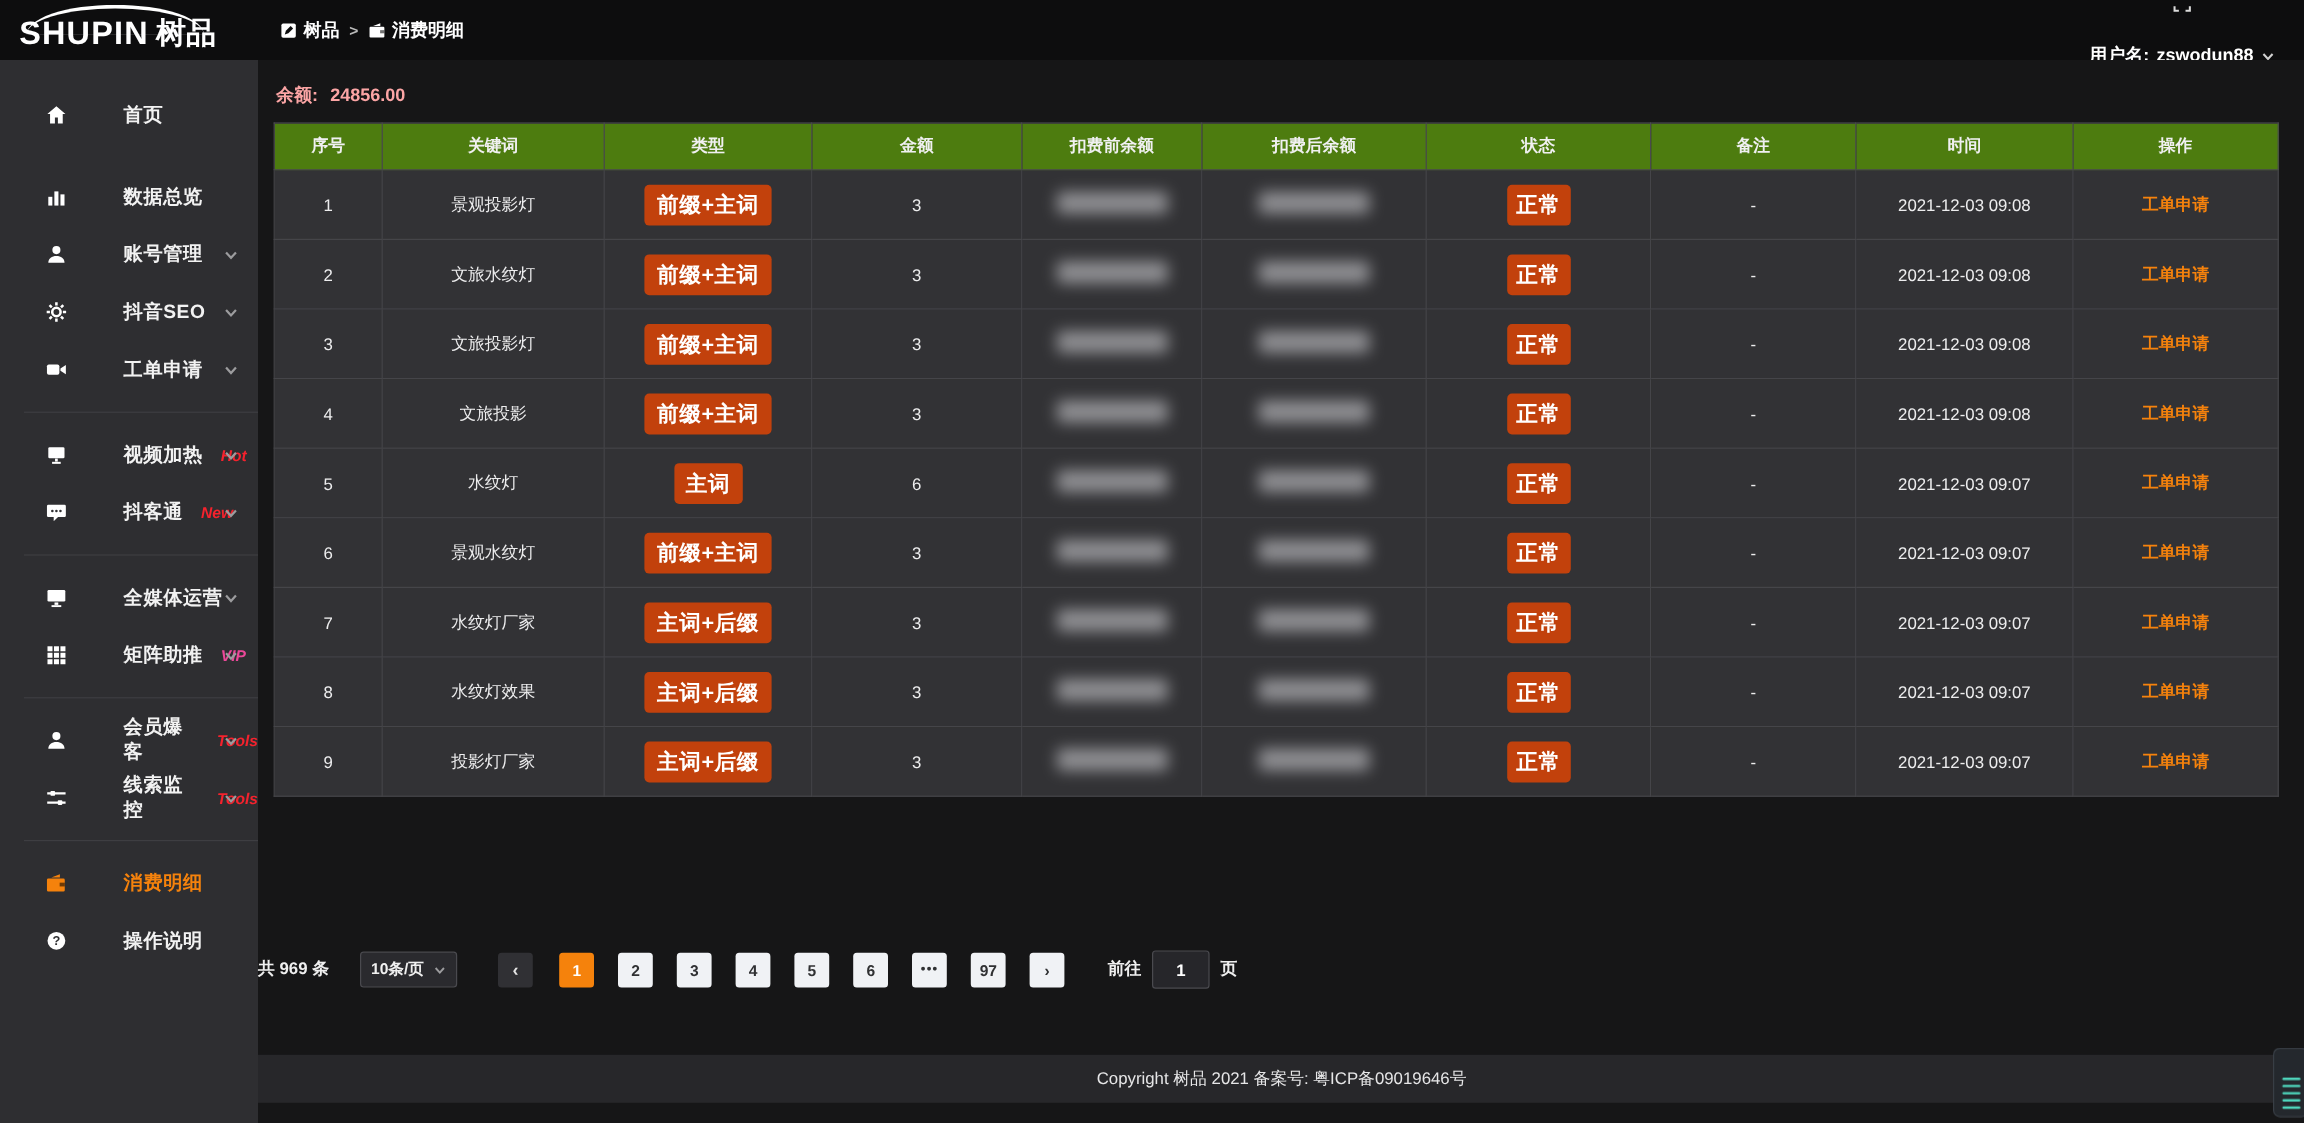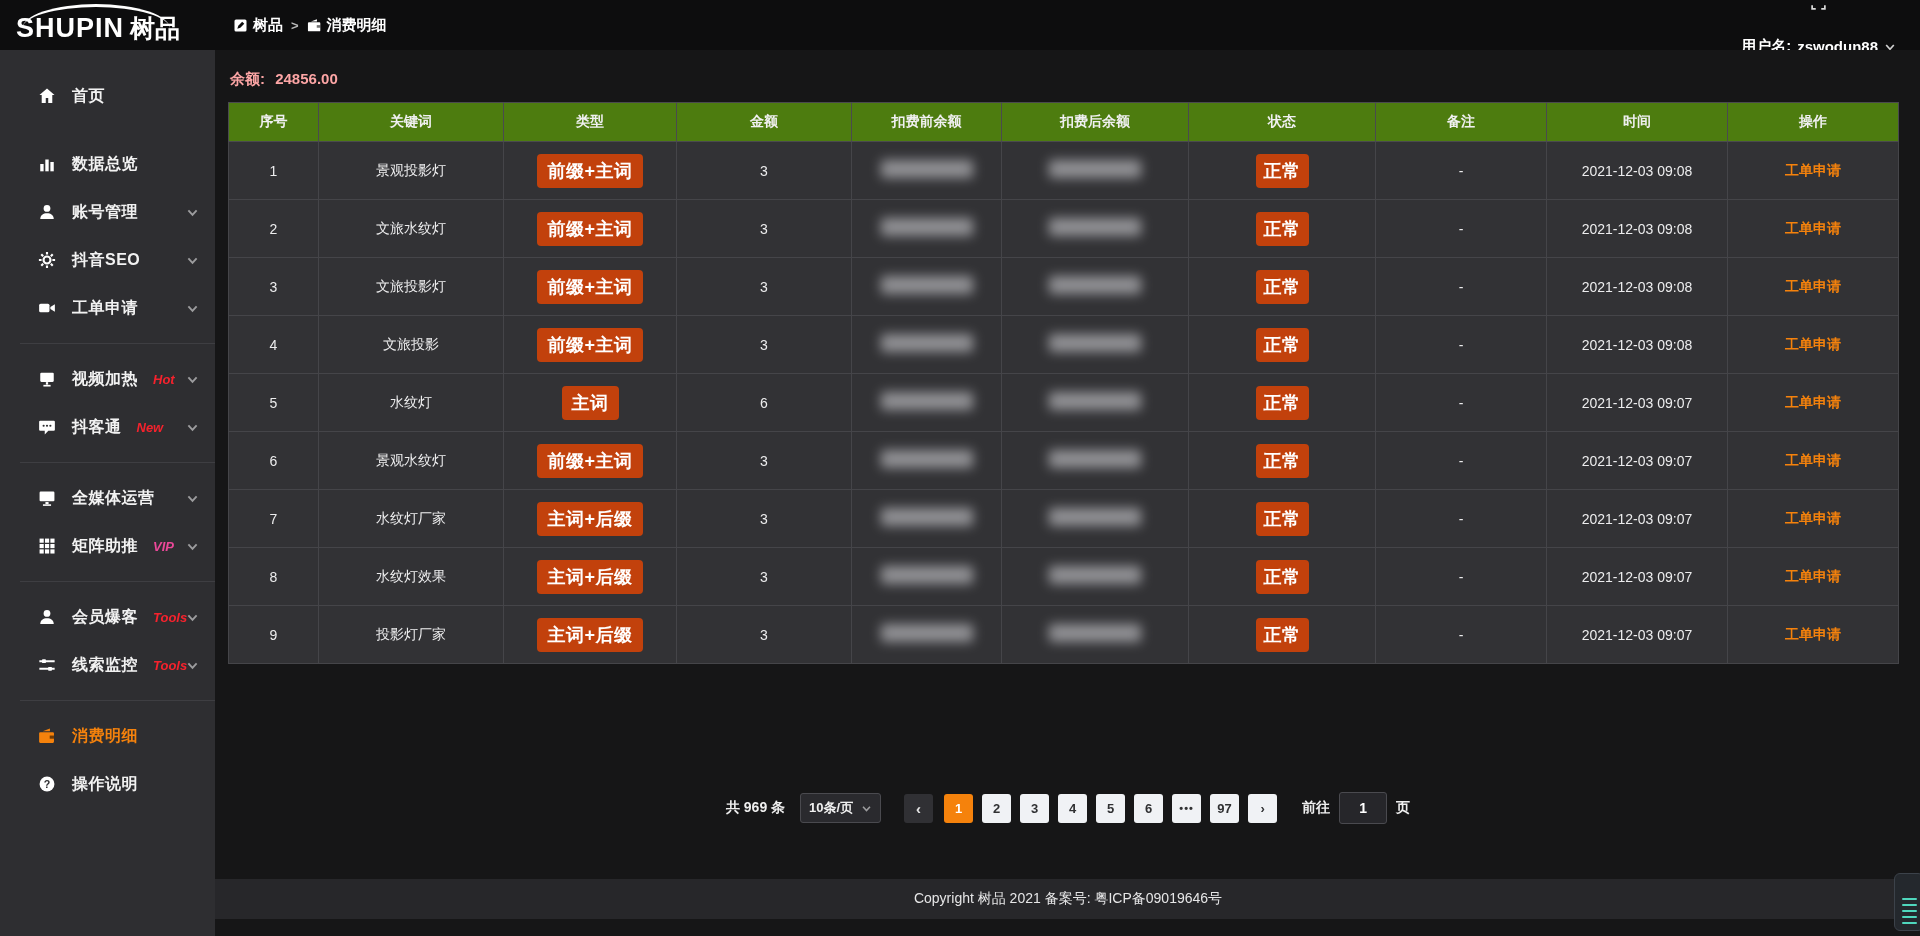--- a/index.html
+++ b/index.html
@@ -18,41 +18,41 @@
   .topbar-right{margin-left:auto;display:flex;align-items:center;gap:26px;padding-right:24px;color:#fff;flex-direction:column;}
   .fullscreen{width:17px;height:17px;color:#dcdcdc;cursor:pointer;}
   .userbox{display:flex;align-items:center;gap:6px;font-size:15px;font-weight:bold;cursor:pointer;}
   .userbox .chev{width:12px;height:12px;color:#cfcfcf;}
   
   .body-row{flex:1;display:flex;min-height:0;}
   .sidebar{width:215px;flex:0 0 215px;background:#2e2e31;padding-top:22px;box-sizing:border-box;}
   .side-item{height:48px;display:flex;align-items:center;padding-left:38px;position:relative;color:#f2f2f2;cursor:pointer;}
   .side-item.first{margin-bottom:20px;}
   .side-item .ic{width:18px;height:18px;margin-right:16px;flex:0 0 18px;color:#fff;}
-  .side-item .lbl{font-size:16px;font-weight:600;letter-spacing:.5px;}
+  .side-item .lbl{font-size:16px;font-weight:600;letter-spacing:.5px;margin-left:31px;}
   .side-item .badge{font-size:13px;font-weight:bold;font-style:italic;margin-left:15px;}
   .side-item .chev{position:absolute;right:16px;width:13px;height:13px;color:#9c9c9e;}
   .side-item.active{color:#f5820c;}
   .side-item.active .ic{color:#f5820c;}
   .side-divider{border-top:1px solid #3e3e42;margin:11px 0 11px 20px;}
   
   .main{flex:1;position:relative;padding:0 22px 0 13px;box-sizing:border-box;background:#161617;}
   .balance{margin:20px 0 13px 2px;font-size:15px;font-weight:bold;color:#fca5a5;}
   .balance .val{margin-left:6px;}
   table.data-table{width:1670px;border-collapse:collapse;table-layout:fixed;}
   .data-table th{background:#4d7c0f;border:1px solid #4a4a4e;height:36px;font-size:14px;font-weight:bold;color:#f0f0f1;}
   .data-table td{background:#323235;border:1px solid #454549;height:55px;text-align:center;font-size:14px;color:#ededee;}
   .tag{display:inline-block;background:#c2410c;color:#fff;font-size:18px;font-weight:bold;
        padding:5px 10px;border-radius:4px;letter-spacing:.5px;}
   .tag.small{padding:5px 8px;}
   .blurred{display:inline-block;width:92px;height:18px;background:#a9a9ad;border-radius:2px;
        filter:blur(6px);opacity:.8;}
   .action-link{color:#f5820c;font-weight:bold;font-size:14px;cursor:pointer;}
   
-  .pagination{position:absolute;top:742px;left:0;right:0;display:flex;align-items:center;justify-content:center;gap:9px;}
+  .pagination{position:absolute;top:742px;left:0;right:0;display:flex;align-items:center;justify-content:flex-start;gap:20px;}
   .pg-total{font-size:14px;font-weight:bold;color:#efefef;margin-right:6px;}
   .pg-select{display:flex;align-items:center;justify-content:space-between;width:81px;height:30px;background:#2a2a2e;
        border:1px solid #4a4a4f;border-radius:3px;padding:0 8px;box-sizing:border-box;font-size:13px;font-weight:bold;color:#f0f0f0;cursor:pointer;margin-right:14px;}
   .pg-select .chev{width:11px;height:11px;color:#9c9c9e;}
   .pg-btn{min-width:29px;height:29px;border-radius:3px;background:#f0f2f5;color:#303133;font-size:13px;font-weight:bold;
        display:flex;align-items:center;justify-content:center;cursor:pointer;box-sizing:border-box;padding:0 4px;}
   .pg-btn.prev{background:#303034;color:#e5e5e5;font-size:15px;margin-right:2px;}
   .pg-btn.active{background:#f5820c;color:#fff;}
   .pg-btn.dots{letter-spacing:1px;font-size:11px;}
   .pg-goto{display:flex;align-items:center;gap:9px;margin-left:16px;font-size:14px;font-weight:bold;color:#efefef;}

